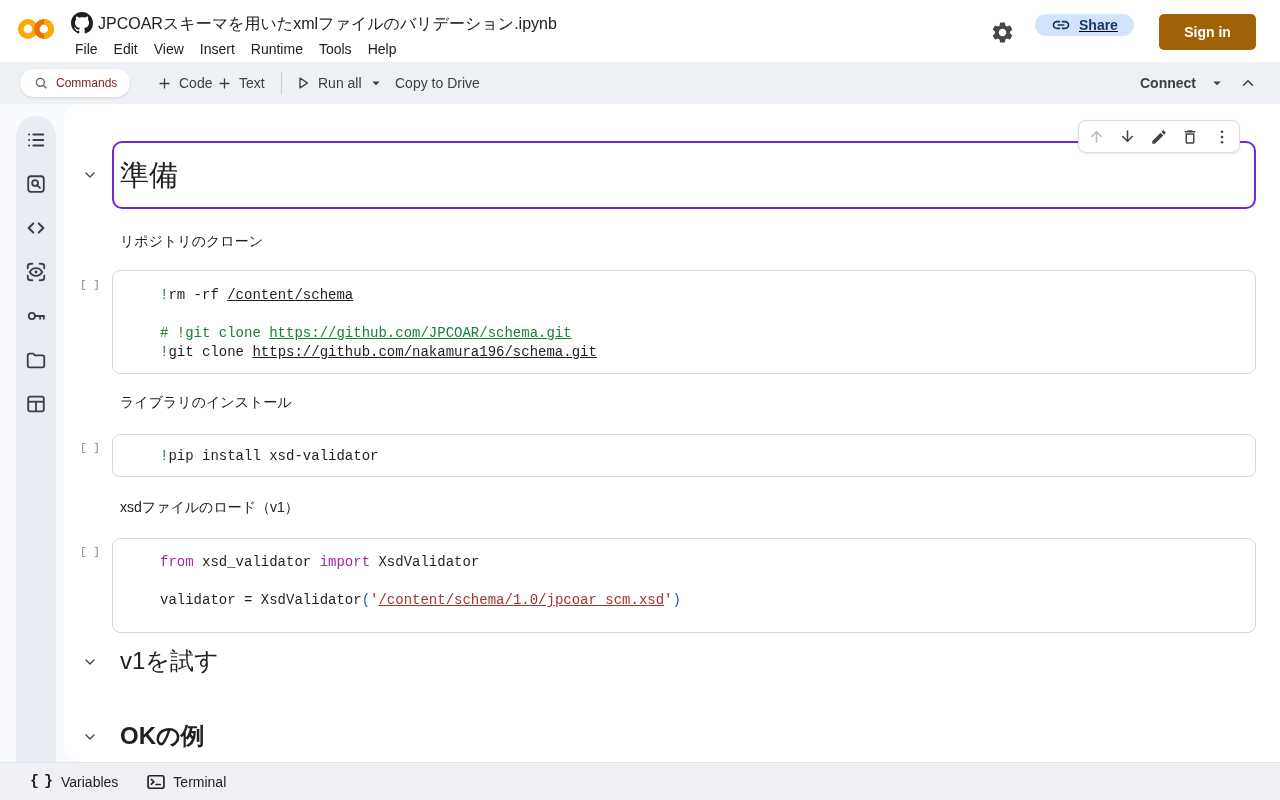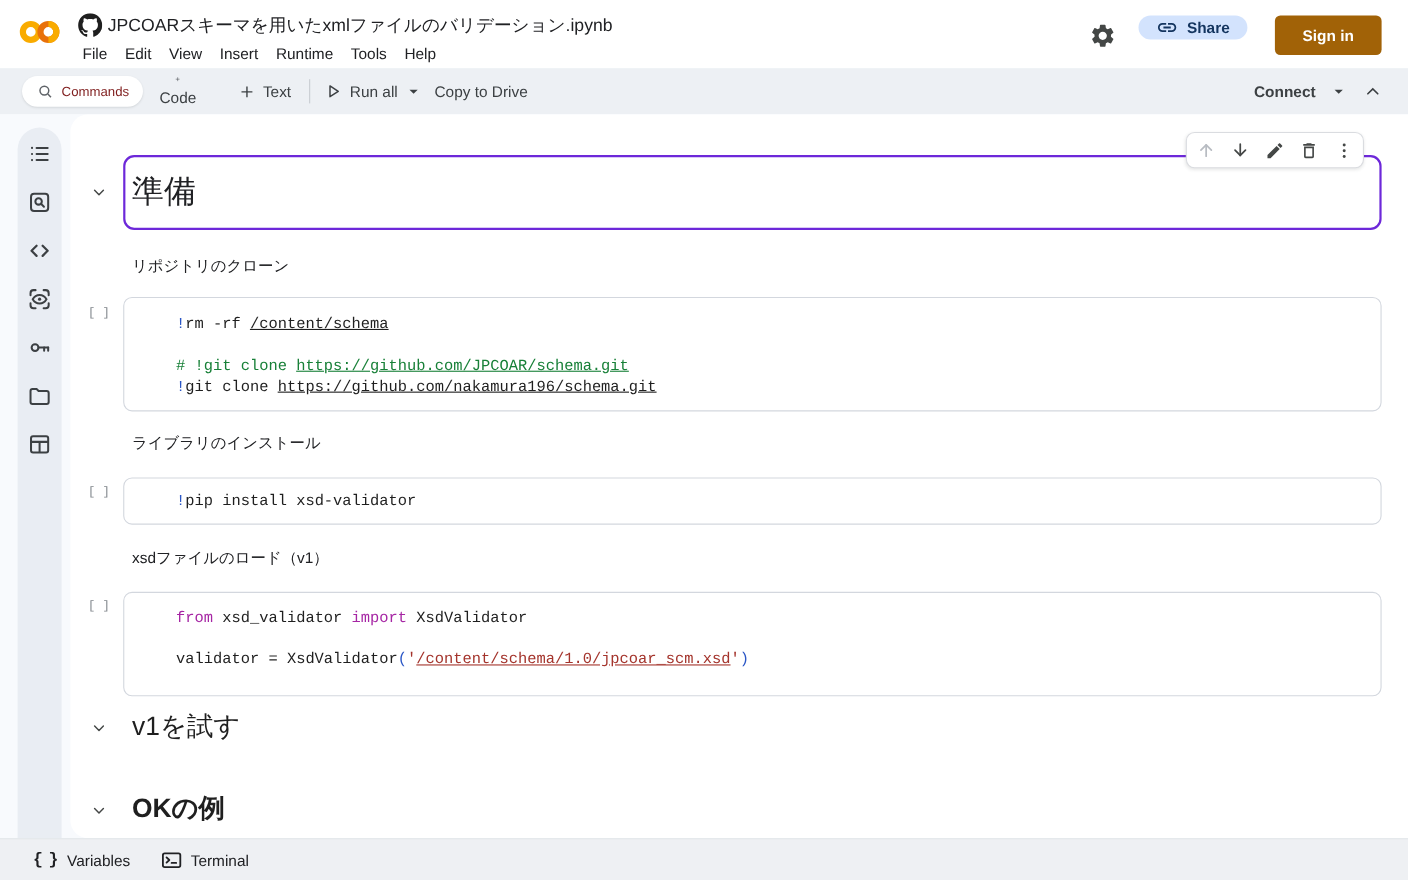--- a/index.html
+++ b/index.html
@@ -7,31 +7,31 @@
   body { font-family:"Liberation Sans","DejaVu Sans",sans-serif; background:#f8fafd; position:relative; }
 
   
   #header { position:absolute; left:0; top:0; width:1280px; height:62px; background:#ffffff; }
   #logo { position:absolute; left:16px; top:16px; width:40px; height:26px; cursor:pointer; }
   #gh-icon { position:absolute; left:71px; top:12px; }
   #nb-title { position:absolute; left:98px; top:12px; font-size:16px; color:#202124; line-height:24px; }
   #menubar { position:absolute; left:75px; top:40px; display:flex; gap:16px; }
   .menu-item { font-size:14px; color:#202124; cursor:pointer; line-height:18px; }
   #gear-btn { position:absolute; left:988px; top:18px; width:28px; height:28px; display:flex; align-items:center; justify-content:center; cursor:pointer; }
-  #share-btn { position:absolute; left:1035px; top:14px; height:22px; padding:0 16px; border-radius:18px; background:#d3e3fd; display:flex; align-items:center; gap:8px; cursor:pointer; }
+  #share-btn { position:absolute; left:1035px; top:14px; height:22px; padding:0 16px; border-radius:18px; background:#d3e3fd; display:flex; align-items:center; gap:8px; cursor:pointer;text-decoration:underline; }
   #share-btn span { font-size:14px; font-weight:700; color:#14355f; }
   #signin-btn { position:absolute; left:1159px; top:14px; width:97px; height:36px; border-radius:5px; background:#a16207; color:#fff; font-size:14px; font-weight:700; display:flex; align-items:center; justify-content:center; cursor:pointer; }
 
   
   #toolbar { position:absolute; left:0; top:62px; width:1280px; height:42px; background:#edf0f4; }
   #commands-pill { position:absolute; left:20px; top:7px; height:28px; padding:0 13px; border-radius:14px; background:#fff; box-shadow:0 1px 2px rgba(60,64,67,.15); display:flex; align-items:center; gap:7px; cursor:pointer; }
   #commands-pill span { font-size:12px; color:#7f1d1d; }
   .tb-item { position:absolute; top:7px; height:28px; display:flex; align-items:center; gap:6px; cursor:pointer; }
   .tb-item span { font-size:14px; color:#3c4043; }
-  #add-code { left:145px;flex-direction:column; } #add-text { left:216px; }
+  #add-code { left:156px; } #add-text { left:216px; }
   #tb-divider { position:absolute; left:281px; top:10px; width:1px; height:22px; background:#c8ccd2; }
   #run-all { left:294px; }
   #run-all-caret { left:366px; width:20px; justify-content:center; }
   #copy-drive { left:395px; }
   #connect-btn { left:1140px; }
   #connect-btn span { font-weight:700; color:#3c4043; }
   #connect-caret { left:1206px; width:22px; justify-content:center; }
   #collapse-btn { left:1236px; width:24px; justify-content:center; }
 
   

